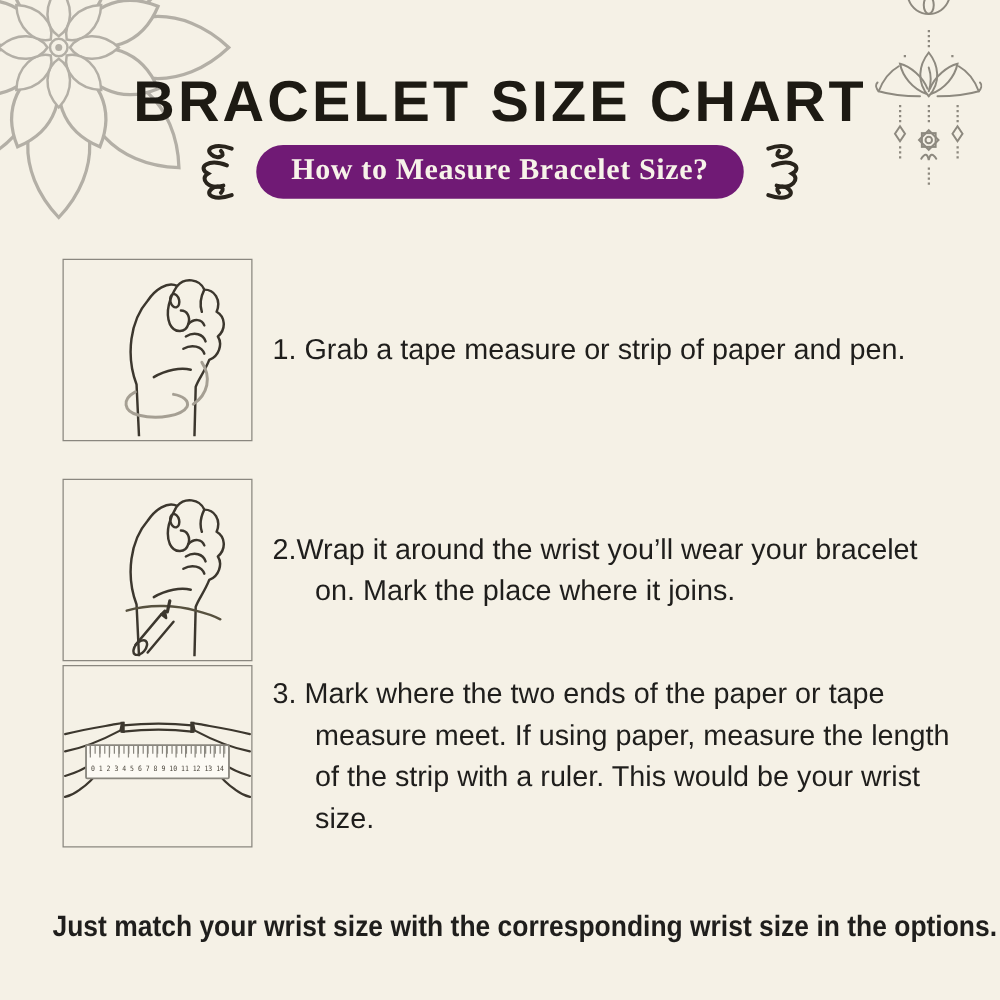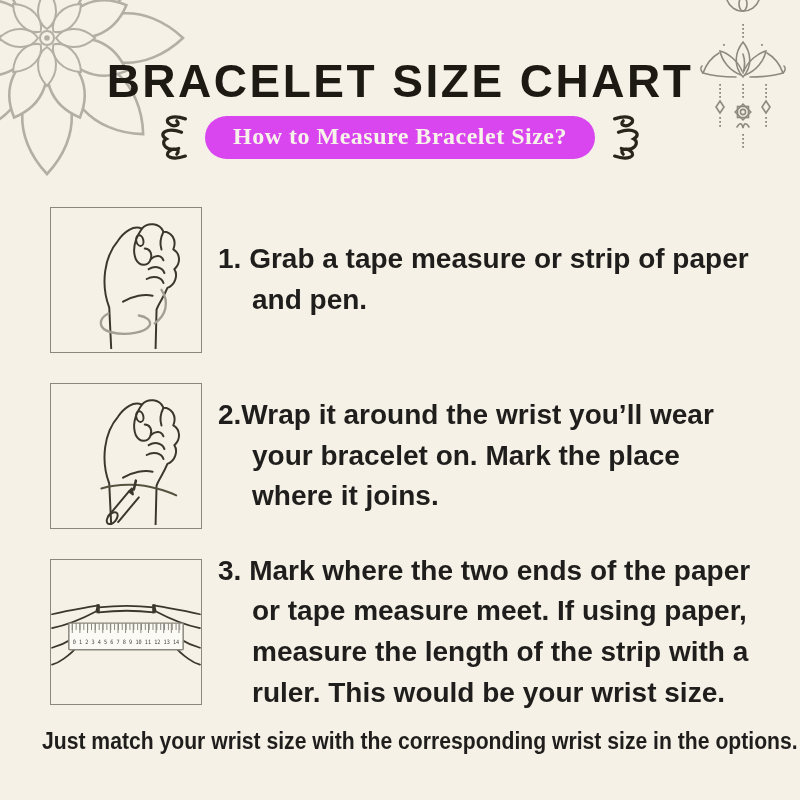--- a/index.html
+++ b/index.html
@@ -18,40 +18,40 @@
     text-align:center; font-family:Liberation Sans, sans-serif;
     font-weight:700; font-size:46px; letter-spacing:2.5px;
     color:#1d1a13; line-height:1;
   }
   
   .badge-row {
     position:absolute; top:112px; left:0; width:100%; height:50px;
     display:flex; align-items:center; justify-content:center; gap:12px;
   }
   .badge {
-    background:#d946ef; color:#f7f3e9;
+    background:#701a75; color:#f7f3e9;
     font-family:"Liberation Serif", serif; font-weight:700;
     font-size:24px; letter-spacing:0.5px;
     padding:7px 28px 9px; border-radius:26px; white-space:nowrap;
   }
   .flourish { flex:none; }
   .flourish.right { transform:scaleX(-1); }
   
   .step-row {
     position:absolute; left:50px; width:716px; height:146px;
     display:flex; align-items:center; gap:16px;
   }
-  .row1 { top:207px; } .row2 { top:383px; } .row3 { top:559px; }
+  .row1 { top:207px; } .row2 { top:383px; } .row3 { top:532px; }
   .illus-box {
     flex:none; width:152px; height:146px;
     border:1px solid #8a877f; background:#f5f1e6;
     display:flex; align-items:center; justify-content:center;
   }
   .step-text {
-    max-width:556px; font-size:28px; font-weight:700; color:#1f1e1c;
+    max-width:556px; font-size:23px; font-weight:400; color:#1f1e1c;
     line-height:1.45; padding-left:34px; text-indent:-34px;
   }
   
   .footer-note {
     position:absolute; top:728px; left:0; width:100%; text-align:left;
   }
   .footer-note span {
     display:inline-block; white-space:nowrap;
     font-size:23.5px; font-weight:600; color:#1f1e1c;
     transform:scaleX(0.9); transform-origin:center;

